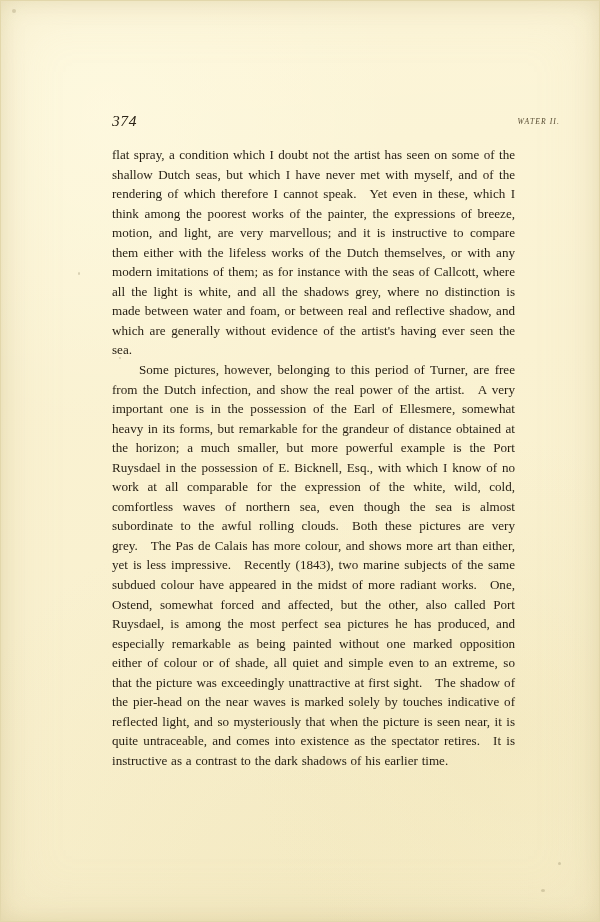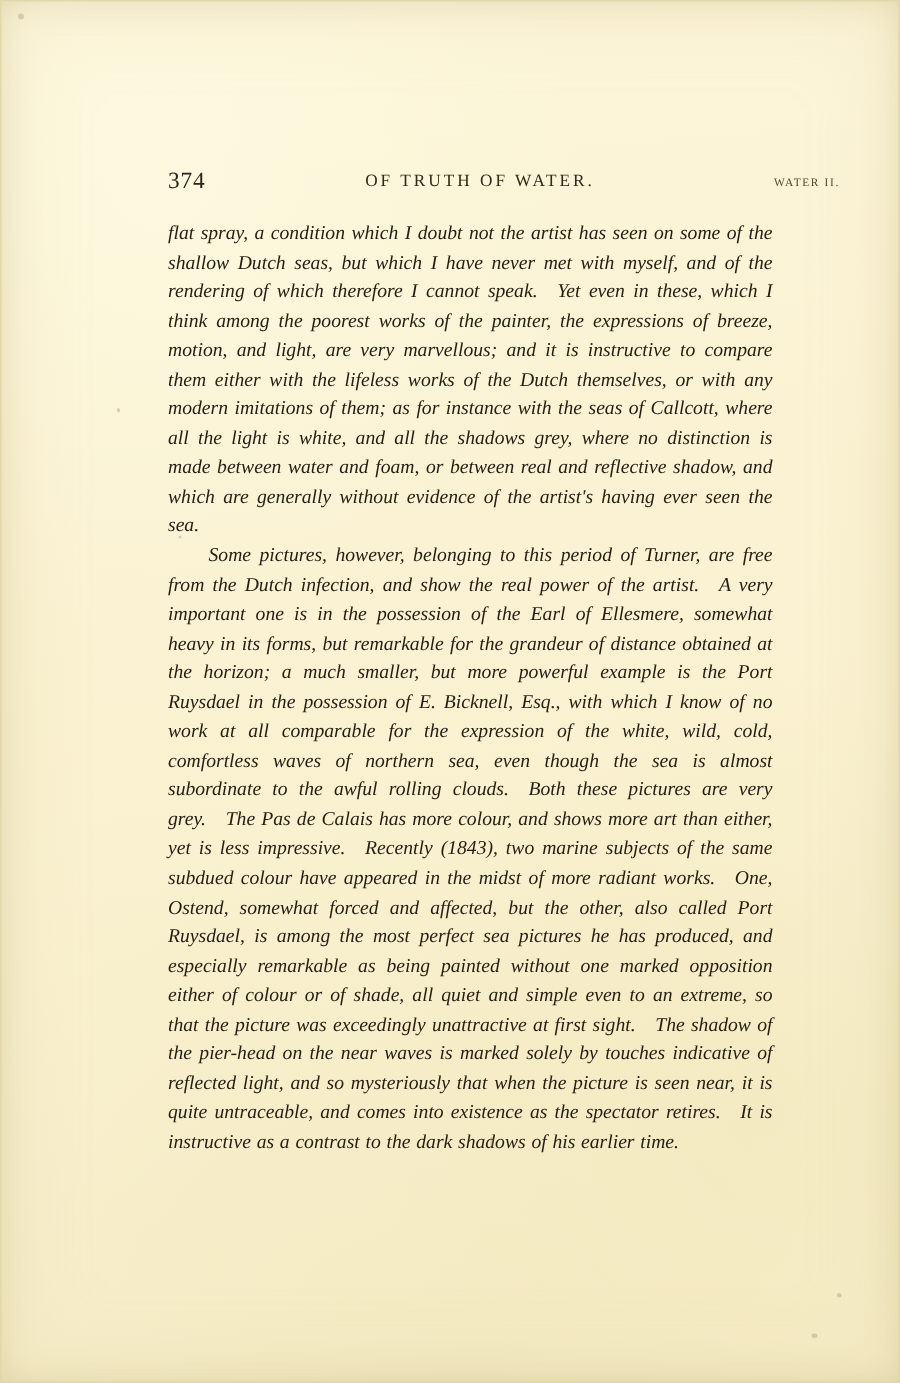--- a/index.html
+++ b/index.html
@@ -47,20 +47,21 @@
 
   
   .running-head {
     position: absolute;
     top: 112px;
     left: 112px;
     right: 86px;
     height: 20px;
     color: #2b2317;
     font-family: "Liberation Serif", "DejaVu Serif", serif;
+    font-style: italic;
   }
   .folio {
     position: absolute;
     left: 0;
     top: 0;
     font-size: 15.5px;
     letter-spacing: 0.6px;
     color: #2b2317;
   }
   .head-title {
@@ -93,21 +94,20 @@
     font-family: "Liberation Serif", "DejaVu Serif", serif;
     font-size: 13.1px;
     line-height: 19.55px;
     text-align: justify;
     text-justify: inter-word;
   }
   .body-text p {
     margin: 0;
     text-indent: 27px;
     text-align: justify;
-    font-style: italic;
   }
   .body-text p.first {
     text-indent: 0;
   }
   
   .body-text p {
     word-spacing: 0.55px;
   }
 
   
@@ -124,21 +124,20 @@
 <body>
 
 <div id="page">
 
   <div id="grain"></div>
 
   <div id="sheet">
 
     <div class="running-head">
       <span class="folio">374</span>
-      <span class="head-title">OF TRUTH OF WATER.</span>
       <span class="part-label">WATER II.</span>
     </div>
 
     <div class="body-text">
       <p class="first">flat spray, a condition which I doubt not the artist has seen on some of the shallow Dutch seas, but which I have never met with myself, and of the rendering of which therefore I cannot speak. Yet even in these, which I think among the poorest works of the painter, the expressions of breeze, motion, and light, are very marvellous; and it is instructive to compare them either with the lifeless works of the Dutch themselves, or with any modern imitations of them; as for instance with the seas of Callcott, where all the light is white, and all the shadows grey, where no distinction is made between water and foam, or between real and reflective shadow, and which are generally without evidence of the artist's having ever seen the sea.</p>
       <p>Some pictures, however, belonging to this period of Turner, are free from the Dutch infection, and show the real power of the artist. A very important one is in the possession of the Earl of Ellesmere, somewhat heavy in its forms, but remarkable for the grandeur of distance obtained at the horizon; a much smaller, but more powerful example is the Port Ruysdael in the possession of E. Bicknell, Esq., with which I know of no work at all comparable for the expression of the white, wild, cold, comfortless waves of northern sea, even though the sea is almost subordinate to the awful rolling clouds. Both these pictures are very grey. The Pas de Calais has more colour, and shows more art than either, yet is less impressive. Recently (1843), two marine subjects of the same subdued colour have appeared in the midst of more radiant works. One, Ostend, somewhat forced and affected, but the other, also called Port Ruysdael, is among the most perfect sea pictures he has produced, and especially remarkable as being painted without one marked opposition either of colour or of shade, all quiet and simple even to an extreme, so that the picture was exceedingly unattractive at first sight. The shadow of the pier-head on the near waves is marked solely by touches indicative of reflected light, and so mysteriously that when the picture is seen near, it is quite untraceable, and comes into existence as the spectator retires. It is instructive as a contrast to the dark shadows of his earlier time.</p>
     </div>
 
   </div>
 

